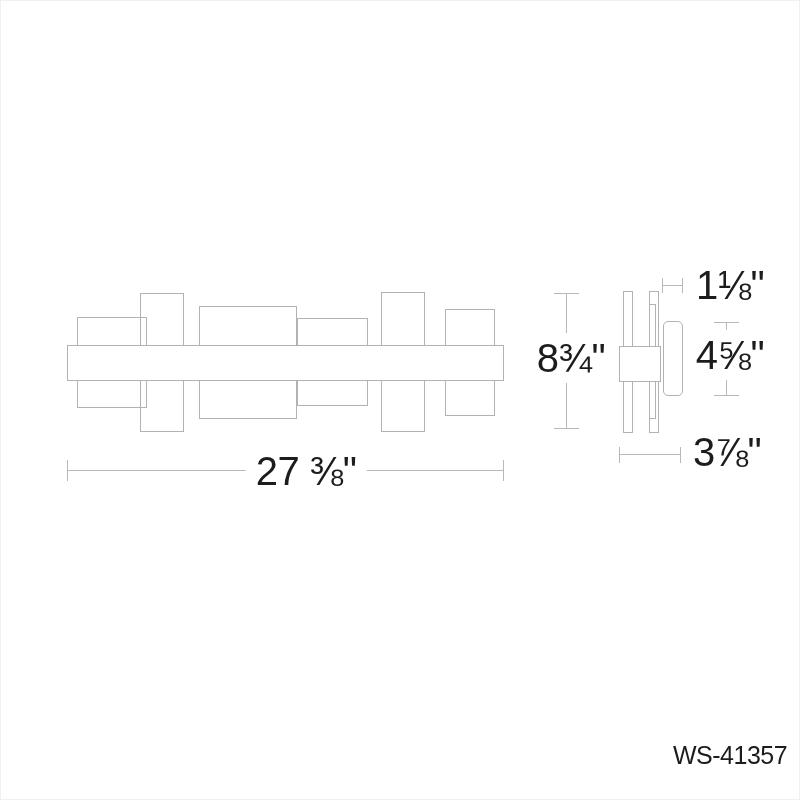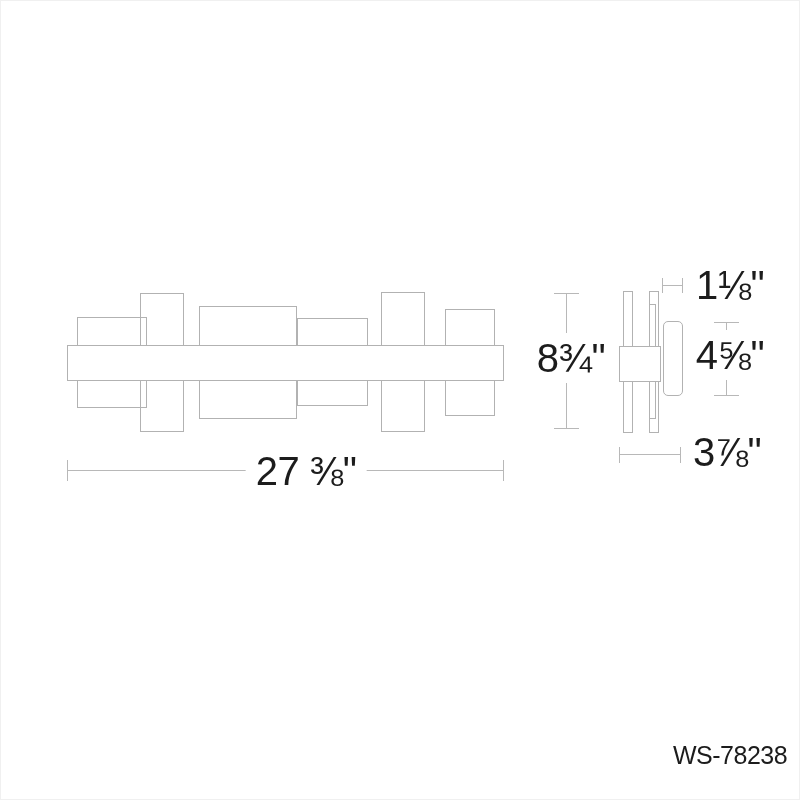--- a/index.html
+++ b/index.html
@@ -96,15 +96,15 @@
     <div class="cap h" style="left:713px;top:321px;width:25px;"></div>
     <div class="cap h" style="left:713px;top:394px;width:25px;"></div>
     <div class="dimlabel center-both pad-v" style="left:729px;top:354px;">4⅝"</div>
 
     <div class="dim h" style="left:619px;top:453px;width:61px;"></div>
     <div class="cap v" style="left:618px;top:446px;height:16px;"></div>
     <div class="cap v" style="left:679px;top:446px;height:16px;"></div>
     <div class="dimlabel center-y" style="left:692px;top:451px;">3⅞"</div>
   </div>
 
-  <div class="model" style="left:672px;top:742px;">WS-78238</div>
+  <div class="model" style="left:672px;top:742px;">WS-41357</div>
 
 </div>
 
 </body></html>

